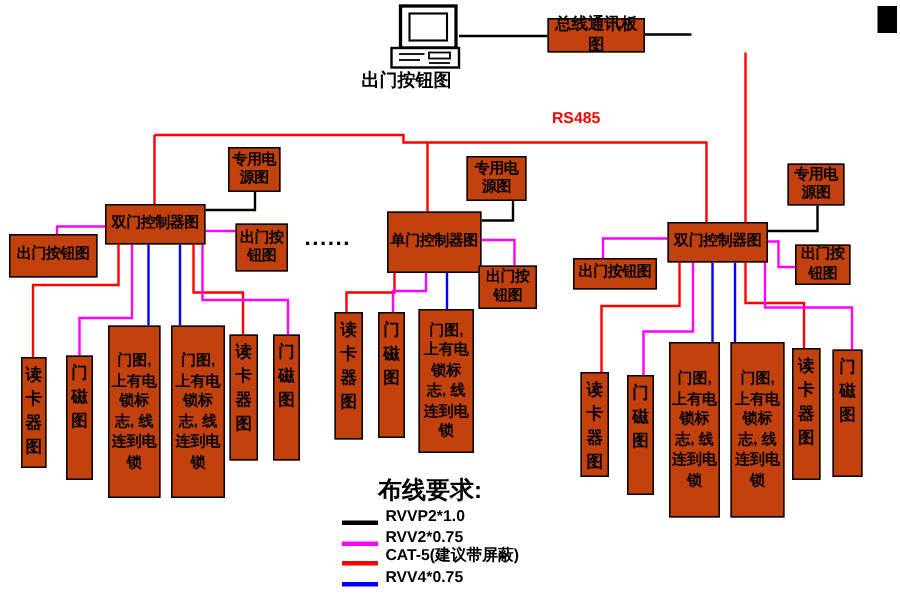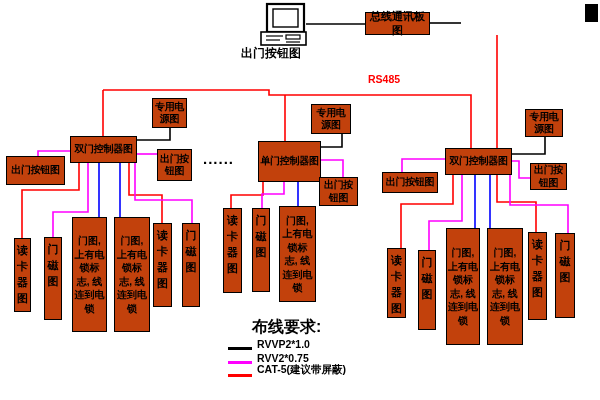--- a/index.html
+++ b/index.html
@@ -172,14 +172,18 @@
     <div class="txt">RVVP2*1.0</div>
   </div>
   <div class="legend-row" style="left:228px;top:352px;">
     <div class="swatch sw1"></div>
     <div class="txt">RVV2*0.75</div>
   </div>
   <div class="legend-row" style="left:228px;top:365px;">
     <div class="swatch sw2"></div>
     <div class="txt">CAT-5(建议带屏蔽)</div>
   </div>
+  <div class="legend-row" style="left:228px;top:379px;">
+    <div class="swatch sw3"></div>
+    <div class="txt">RVV4*0.75</div>
+  </div>
 
 </div>
 
 </body></html>

